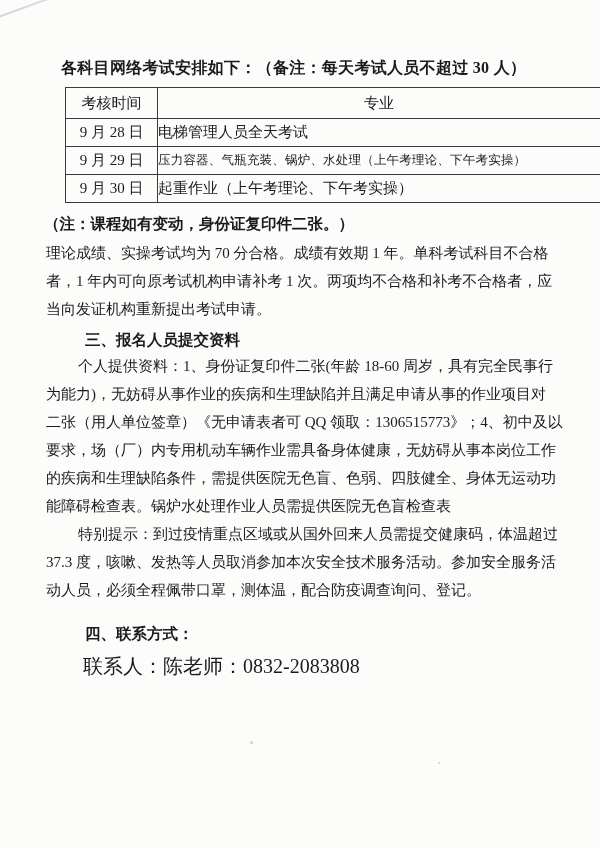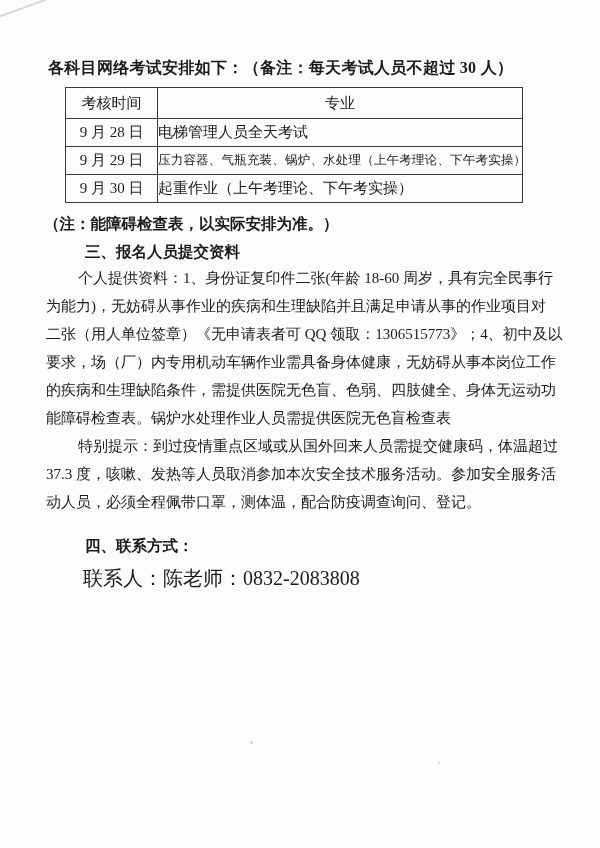--- a/index.html
+++ b/index.html
@@ -26,31 +26,31 @@
     background: #cdcdd2;
     transform: rotate(-20deg);
     opacity: 0.75;
   }
   .speck { position: absolute; background: #d0d0d4; border-radius: 50%; }
   .speck1 { width: 3px; height: 3px; left: 250px; top: 741px; }
   .speck2 { width: 2px; height: 2px; left: 438px; top: 762px; }
 
   .title {
     margin: 0;
-    padding: 58px 0 0 48px;
+    padding: 58px 0 0 61px;
     font-size: 16px;
     font-weight: bold;
     white-space: nowrap;
     letter-spacing: 0.3px;
   }
 
   .table-wrap { margin: 8px 0 0 65px; }
   table.exam {
     border-collapse: collapse;
-    width: 458px;
+    width: 536px;
     table-layout: fixed;
   }
   table.exam th, table.exam td {
     border: 1.6px solid #3a3a3e;
     font-weight: normal;
     font-size: 15px;
     padding: 0;
   }
   col.c-date { width: 92px; }
   tr.hdr th { height: 30px; text-align: center; }
@@ -125,22 +125,27 @@
         <td class="subject-cell tight">压力容器、气瓶充装、锅炉、水处理（上午考理论、下午考实操）</td>
       </tr>
       <tr class="data">
         <td class="date-cell">9 月 30 日</td>
         <td class="subject-cell">起重作业（上午考理论、下午考实操）</td>
       </tr>
     </tbody>
       </table>
   </div>
 
-  <div class="note-line">（注：能障碍检查表，以实际安排为准。）</div>
+  <div class="note-line">（注：课程如有变动，身份证复印件二张。）</div>
 
+  <div class="para p-score">
+    <div class="line">理论成绩、实操考试均为 70 分合格。成绩有效期 1 年。单科考试科目不合格</div>
+    <div class="line">者，1 年内可向原考试机构申请补考 1 次。两项均不合格和补考不合格者，应</div>
+    <div class="line">当向发证机构重新提出考试申请。</div>
+  </div>
 
   <div class="sec-heading">三、报名人员提交资料</div>
 
   <div class="para p-materials">
     <div class="line indent">个人提供资料：1、身份证复印件二张(年龄 18-60 周岁，具有完全民事行</div>
     <div class="line">为能力)，无妨碍从事作业的疾病和生理缺陷并且满足申请从事的作业项目对</div>
     <div class="line">二张（用人单位签章）《无申请表者可 QQ 领取：1306515773》；4、初中及以</div>
     <div class="line">要求，场（厂）内专用机动车辆作业需具备身体健康，无妨碍从事本岗位工作</div>
     <div class="line">的疾病和生理缺陷条件，需提供医院无色盲、色弱、四肢健全、身体无运动功</div>
     <div class="line">能障碍检查表。锅炉水处理作业人员需提供医院无色盲检查表</div>

